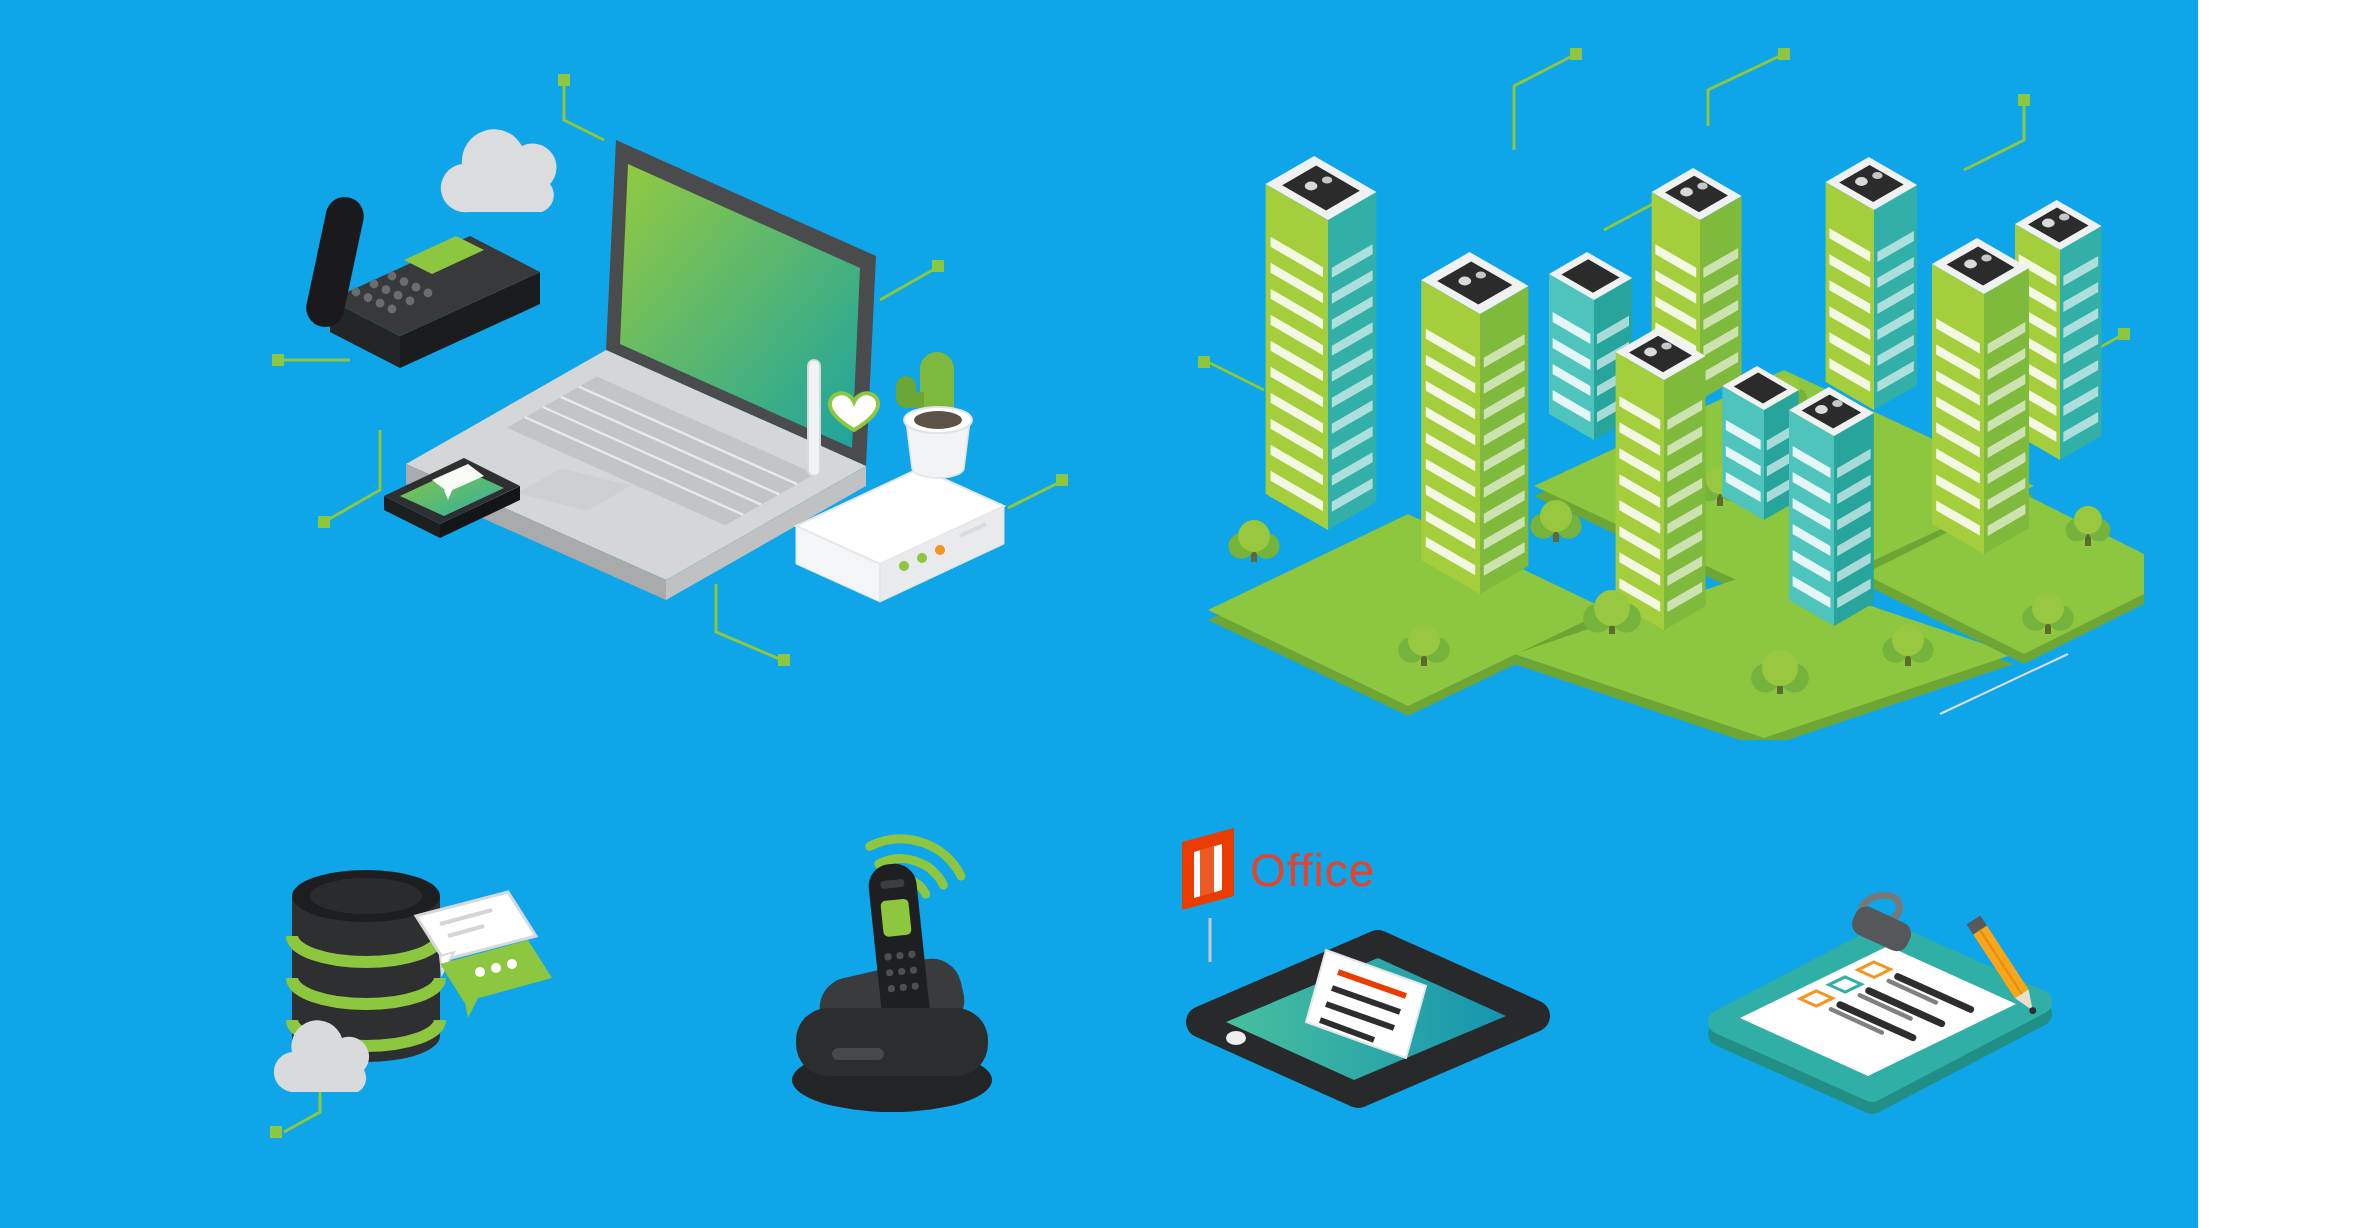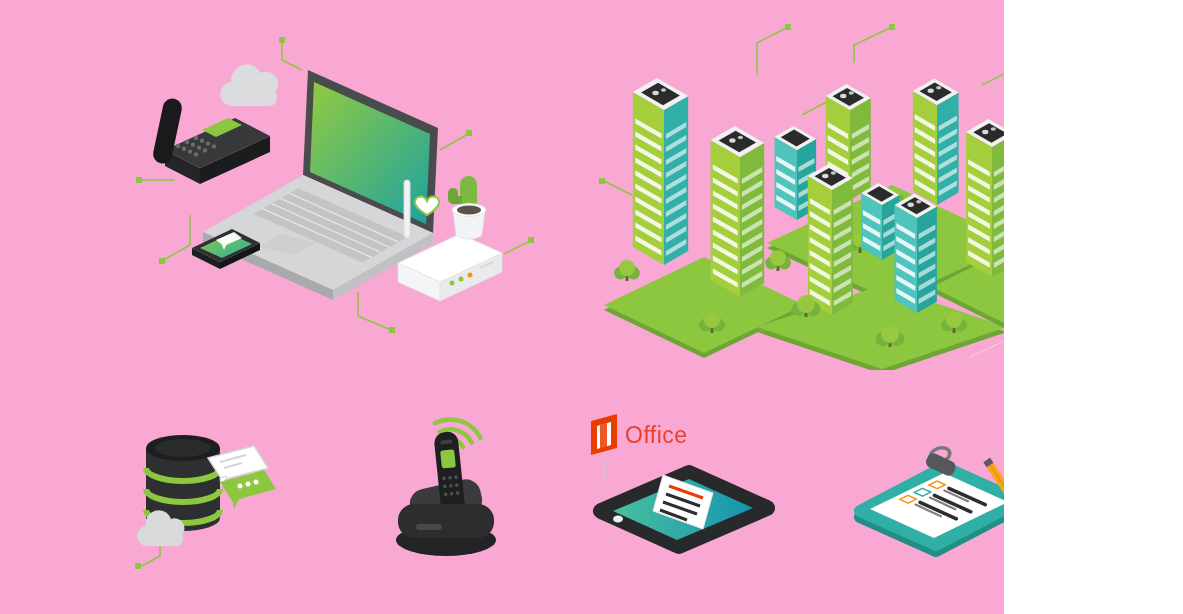--- a/index.html
+++ b/index.html
@@ -1,16 +1,16 @@
 <!DOCTYPE html>
 <html><head>
 <meta charset="utf-8">
 <style>
   html,body{margin:0;padding:0;background:#ffffff;font-family:"Liberation Sans",sans-serif;}
-  .canvas{position:relative;width:1004px;height:614px;background:#f9a8d4;overflow:hidden;}
+  .canvas{position:relative;width:1099px;height:614px;background:#0ea5e9;overflow:hidden;}
   .art{position:absolute;}
   .office-text{font-family:"Liberation Sans",sans-serif;font-size:23px;fill:#E8432A;letter-spacing:.5px;}
 </style>
 </head>
 <body>
 
 <div class="canvas">
 
   <svg class="art" style="left:130px;top:30px" width="420" height="315" viewBox="0 0 420 315">
     <defs>

